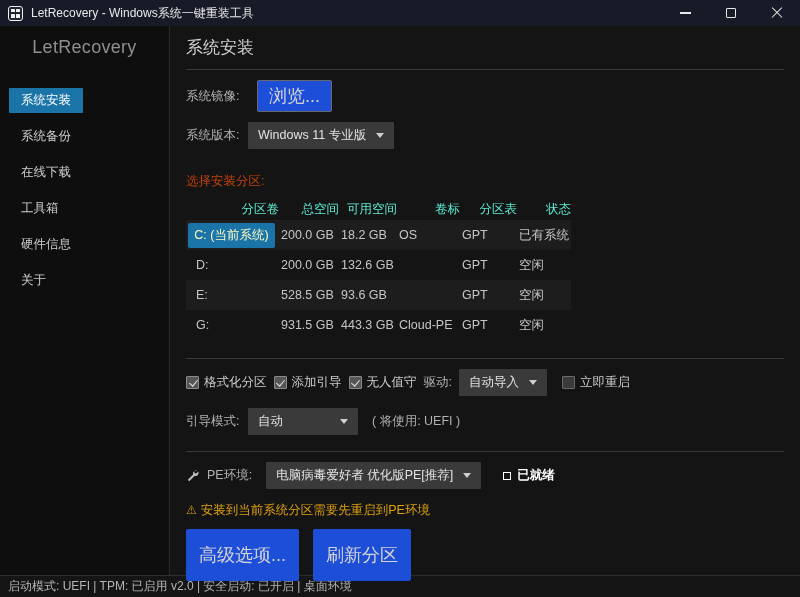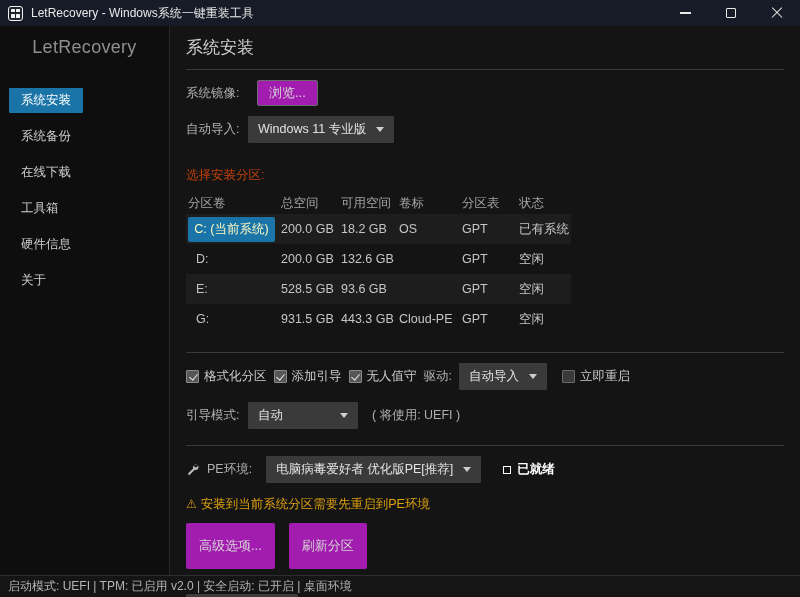--- a/index.html
+++ b/index.html
@@ -47,36 +47,36 @@
   .page-title { font-size:17px; color:#cfcfcf; margin-top:2px; }
   .hdiv { border-bottom:1px solid #3a3a3a; margin:10px 0; }
 
   .form-row { display:flex; align-items:center; margin-top:10px; }
   .lbl { width:62px; color:#b2b2b2; flex:0 0 auto; }
   .text-input {
     width:340px; height:22px; background:#050505; border:1px solid #8c8c8c;
     color:#e4e4e4; font-size:13px; padding:0 6px; font-family:inherit; border-radius:1px;
   }
   .btn {
-    background:#a21caf; border:1px solid #6a6a6a; color:#d4d4d4; font-size:13px;
+    background:#1d4ed8; border:1px solid #6a6a6a; color:#d4d4d4; font-size:18px;
     padding:3px 11px; border-radius:2px; cursor:default; font-family:inherit;
   }
   .btn.flat { border:none; padding:14px 13px; }
   .dropdown {
     background:#3a3a3a; color:#e2e2e2; display:inline-flex; align-items:center;
     padding:5px 10px; gap:10px; border-radius:1px; cursor:default;justify-content:space-between;
   }
   .caret { width:0; height:0; border-left:4.5px solid transparent; border-right:4.5px solid transparent; border-top:5px solid #cfcfcf; display:inline-block; }
 
   .section-label { color:#c2410c; margin-top:24px; }
 
   
   .ptable { margin-top:8px; width:385px; }
   .prow { display:grid; grid-template-columns:93px 60px 58px 63px 57px 54px; align-items:center; }
-  .prow.header { height:22px; color:#a3a3a3; }
+  .prow.header { height:22px; color:#5eead4;text-align:right; }
   .prow.data { height:30px; color:#c6c6c6; }
   .prow.data.stripe { background:#1d1d1d; }
   .pcell { padding-left:2px; }
   .vol-plain { padding-left:10px; }
   .vol-selected {
     background:#1a74a8; color:#fef9c3; border-radius:2px; text-align:center;
     padding:4px 2px; margin:1px 4px 1px 0; font-size:12.5px;
   }
 
   
@@ -149,21 +149,21 @@
   <div class="main">
     <div class="page-title">系统安装</div>
     <div class="hdiv"></div>
 
     <div class="form-row">
       <span class="lbl">系统镜像:</span>
       <button class="btn" style="margin-left:9px;">浏览...</button>
     </div>
 
     <div class="form-row">
-      <span class="lbl">自动导入:</span>
+      <span class="lbl">系统版本:</span>
       <span class="dropdown">
         <span>Windows 11 专业版</span>
         <span class="caret"></span>
       </span>
     </div>
 
     <div class="section-label">选择安装分区:</div>
 
     <div class="ptable">
       <div class="prow header">

